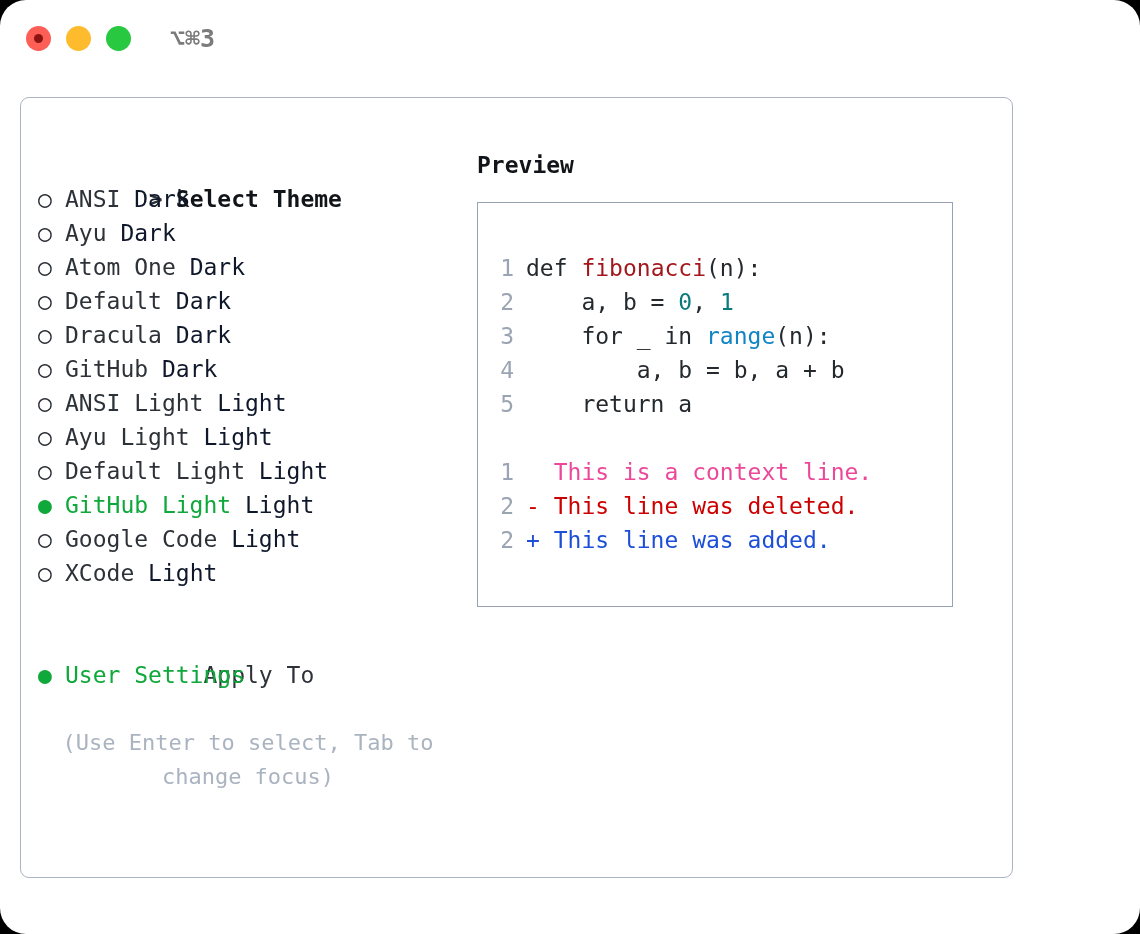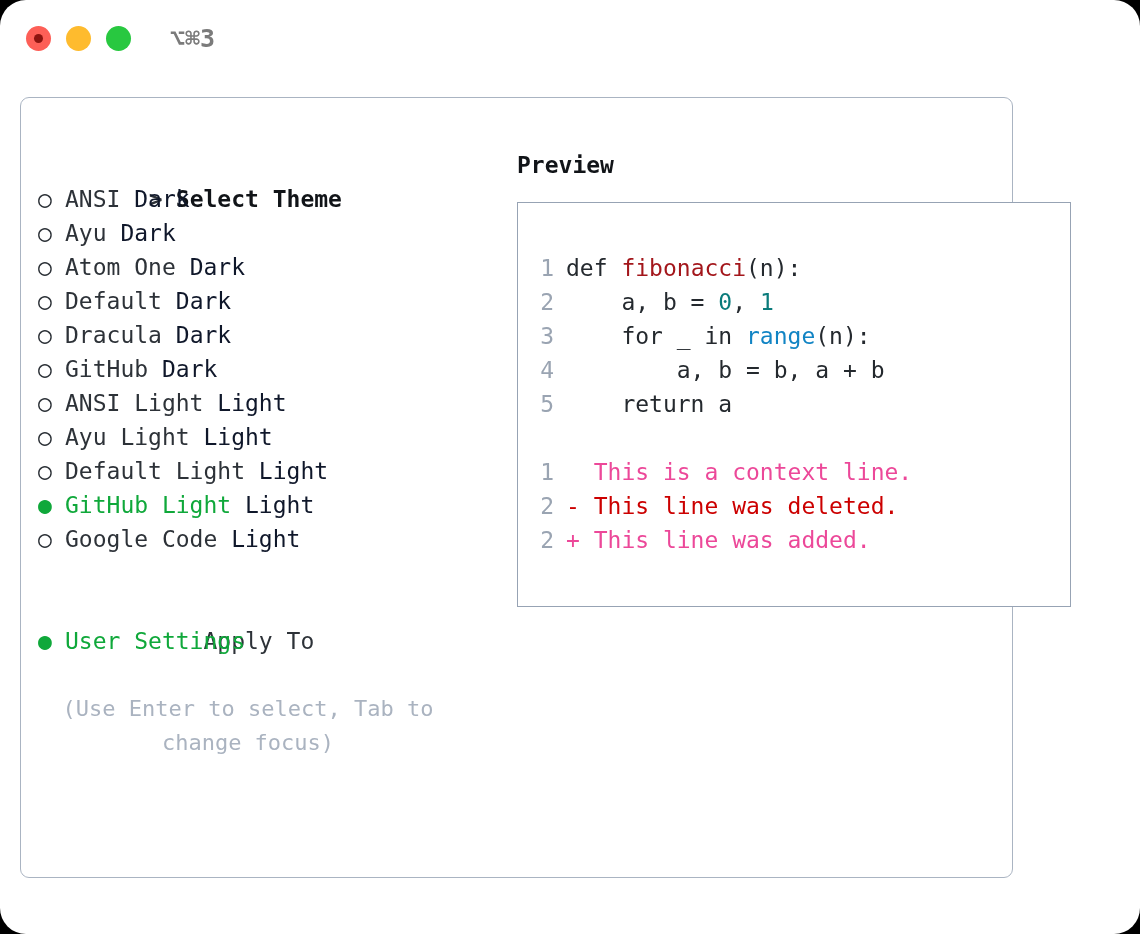--- a/index.html
+++ b/index.html
@@ -106,33 +106,33 @@
     font-size: 22px;
     line-height: 34px;
     color: #aab3c0;
     width: 420px;
     white-space: pre-wrap;
     text-align: center;
   }
   
   #right-col {
     position: absolute;
-    left: 496px;
+    left: 456px;
     top: 50px;
     width: 500px;
   }
   #preview-title {
     font-size: 23px;
     font-weight: bold;
     color: #111418;
     line-height: 34px;
   }
   #preview-box {
     margin-top: 20px;
-    width: 554px;
+    width: 476px;
     height: 405px;
     border: 1.5px solid #97a3b4;
     background: #ffffff;
     box-sizing: border-box;
     position: relative;
   }
   #code {
     position: absolute;
     left: 12px;
     top: 48px;
@@ -147,21 +147,21 @@
     text-align: right;
     color: #9aa4b2;
     margin-right: 12px;
   }
   .tok-plain { color: #24292e; }
   .tok-fn-def { color: #a3161b; }
   .tok-call { color: #1184c4; }
   .tok-num { color: #0a7b7b; }
   .diff-ctx { color: #ec4899; }
   .diff-del { color: #cc0000; }
-  .diff-add { color: #ec4899; }
+  .diff-add { color: #1d4ed8; }
   .spacer-line { height: 34px; }
 </style>
 </head>
 <body>
 
 <div id="window">
 
   <div id="titlebar">
     <div class="dot red">
       <div class="inner-dot"></div>
@@ -184,20 +184,21 @@
           <div class="row"><span class="marker">○</span><span class="name">Ayu</span><span class="tag"> Dark</span></div>
           <div class="row"><span class="marker">○</span><span class="name">Atom One</span><span class="tag"> Dark</span></div>
           <div class="row"><span class="marker">○</span><span class="name">Default</span><span class="tag"> Dark</span></div>
           <div class="row"><span class="marker">○</span><span class="name">Dracula</span><span class="tag"> Dark</span></div>
           <div class="row"><span class="marker">○</span><span class="name">GitHub</span><span class="tag"> Dark</span></div>
           <div class="row"><span class="marker">○</span><span class="name">ANSI Light</span><span class="tag"> Light</span></div>
           <div class="row"><span class="marker">○</span><span class="name">Ayu Light</span><span class="tag"> Light</span></div>
           <div class="row"><span class="marker">○</span><span class="name">Default Light</span><span class="tag"> Light</span></div>
           <div class="row selected"><span class="marker">●</span><span class="name">GitHub Light</span><span class="tag"> Light</span></div>
           <div class="row"><span class="marker">○</span><span class="name">Google Code</span><span class="tag"> Light</span></div>
+          <div class="row"><span class="marker">○</span><span class="name">XCode</span><span class="tag"> Light</span></div>
         </div>
 
       <div id="apply-block">
         <div class="row">
           <span class="marker"> </span><span>Apply To</span>
         </div>
         <div id="apply-options">
             <div class="row selected"><span class="marker">●</span><span class="name">User Settings</span></div>
           </div>
       </div>

